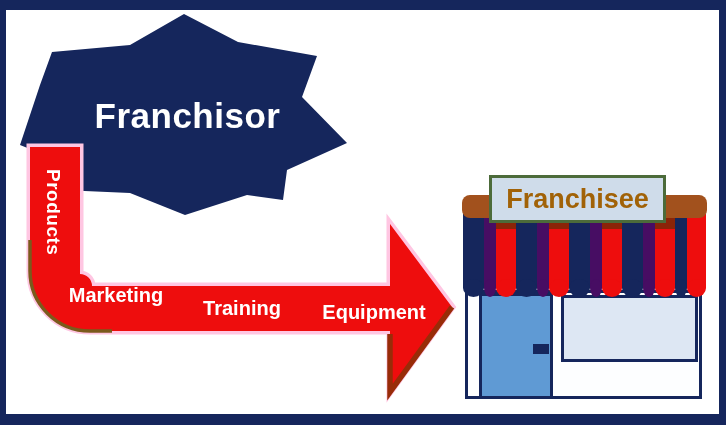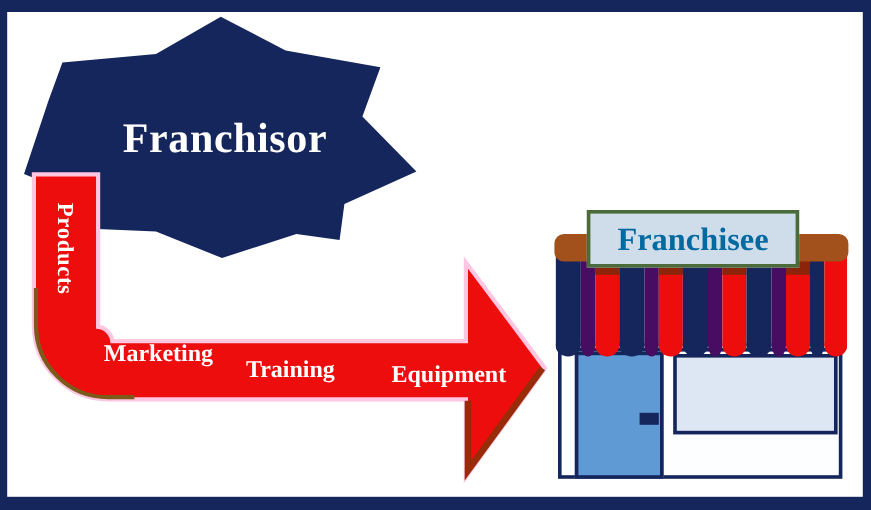--- a/index.html
+++ b/index.html
@@ -1,54 +1,54 @@
 <!DOCTYPE html>
 <html><head>
 <meta charset="utf-8">
 <style>
   html,body{margin:0;padding:0;background:#fff;}
   .page{
     position:relative;width:726px;height:425px;overflow:hidden;
-    background:#ffffff;font-family:Liberation Serif, serif;
+    background:#ffffff;font-family:Liberation Sans, sans-serif;
   }
   
   .frame{position:absolute;background:#15265c;z-index:10;}
   .frame.top{left:0;top:0;width:726px;height:10px;}
   .frame.bottom{left:0;top:414px;width:726px;height:11px;}
   .frame.left{left:0;top:0;width:6px;height:425px;}
   .frame.right{left:719px;top:0;width:7px;height:425px;}
 
   svg.diagram{position:absolute;left:0;top:0;z-index:1;}
 
   .lbl{position:absolute;color:#ffffff;font-weight:bold;z-index:3;text-align:center;}
   .lbl-franchisor{left:60px;top:96px;width:255px;font-size:35px;letter-spacing:.5px;}
   .lbl-products{
     left:42px;top:169px;font-size:19px;letter-spacing:.5px;
     writing-mode:vertical-rl;
   }
-  .lbl-marketing{left:63px;top:284px;width:106px;font-size:20px;margin-left:16px;}
+  .lbl-marketing{left:63px;top:284px;width:106px;font-size:20px;}
   .lbl-training{left:190px;top:297px;width:104px;font-size:20px;}
   .lbl-equipment{left:314px;top:301px;width:120px;font-size:20px;}
 
   
   .store-roof{position:absolute;left:462px;top:195px;width:245px;height:23px;
     background:#a2511d;border-radius:8px;z-index:5;}
   .store-awning{position:absolute;left:463px;top:214px;z-index:4;}
   .store-body{position:absolute;left:465px;top:290px;width:237px;height:109px;
     box-sizing:border-box;background:#fdfeff;border:3px solid #15265c;z-index:2;}
   .store-door{position:absolute;left:479px;top:293px;width:74px;height:106px;
     box-sizing:border-box;background:#5f9ad4;border:3px solid #15265c;z-index:3;}
   .door-handle{position:absolute;left:533px;top:344px;width:16px;height:10px;
     background:#15265c;z-index:4;}
   .store-window{position:absolute;left:561px;top:295px;width:137px;height:67px;
     box-sizing:border-box;background:#dde7f3;border:3px solid #15265c;z-index:3;}
   .store-sign{position:absolute;left:489px;top:175px;width:177px;height:48px;
     box-sizing:border-box;background:#cfdcea;border:3px solid #4c6b3a;z-index:6;
     display:flex;align-items:center;justify-content:center;
-    color:#0369a1;font-weight:bold;font-size:27px;}
+    color:#a16207;font-weight:bold;font-size:27px;}
 </style>
 </head>
 <body>
 
 <div class="page">
 
   <svg class="diagram" width="726" height="425" viewBox="0 0 726 425">
 
     <polygon points="184,14 238,42 317,56 302,97 347,143 287,170 283,200 247,195 185,215 130,193 62,190 45,155 20,145 40,85 52,52 130,45" fill="#15265c"></polygon>
 

